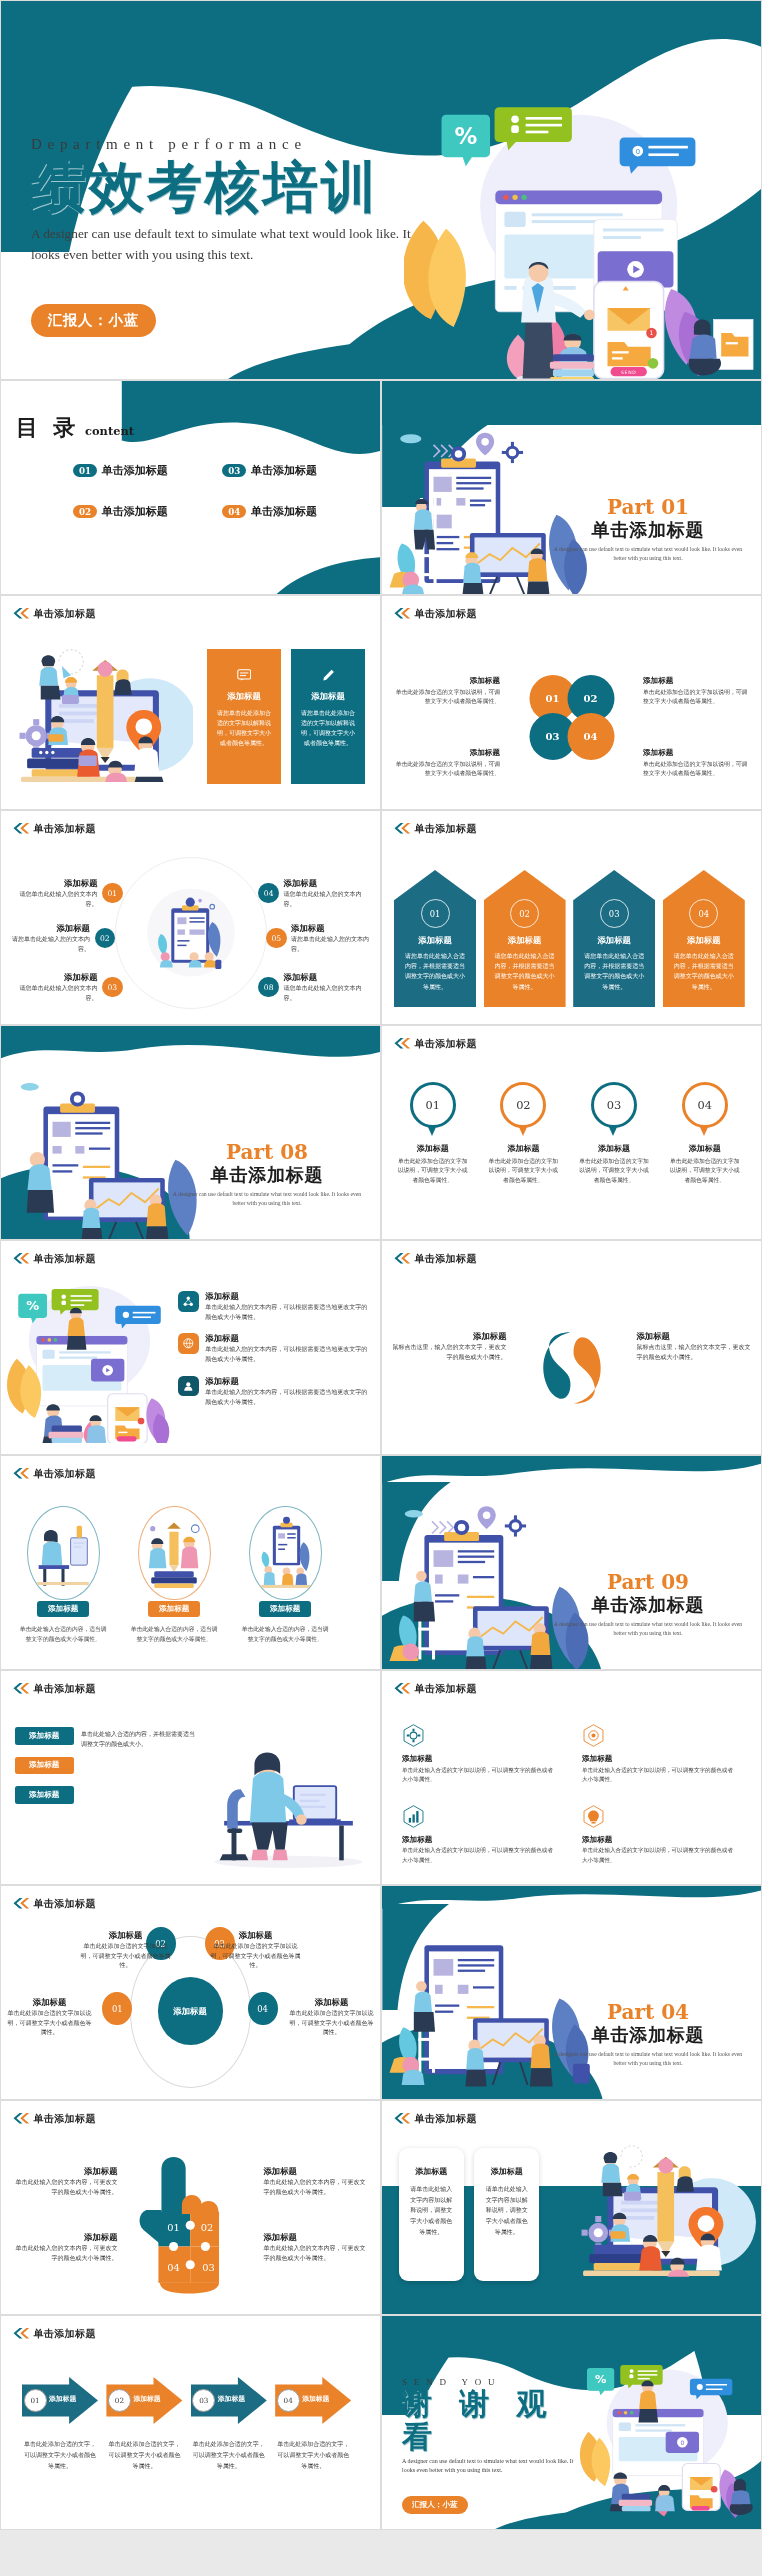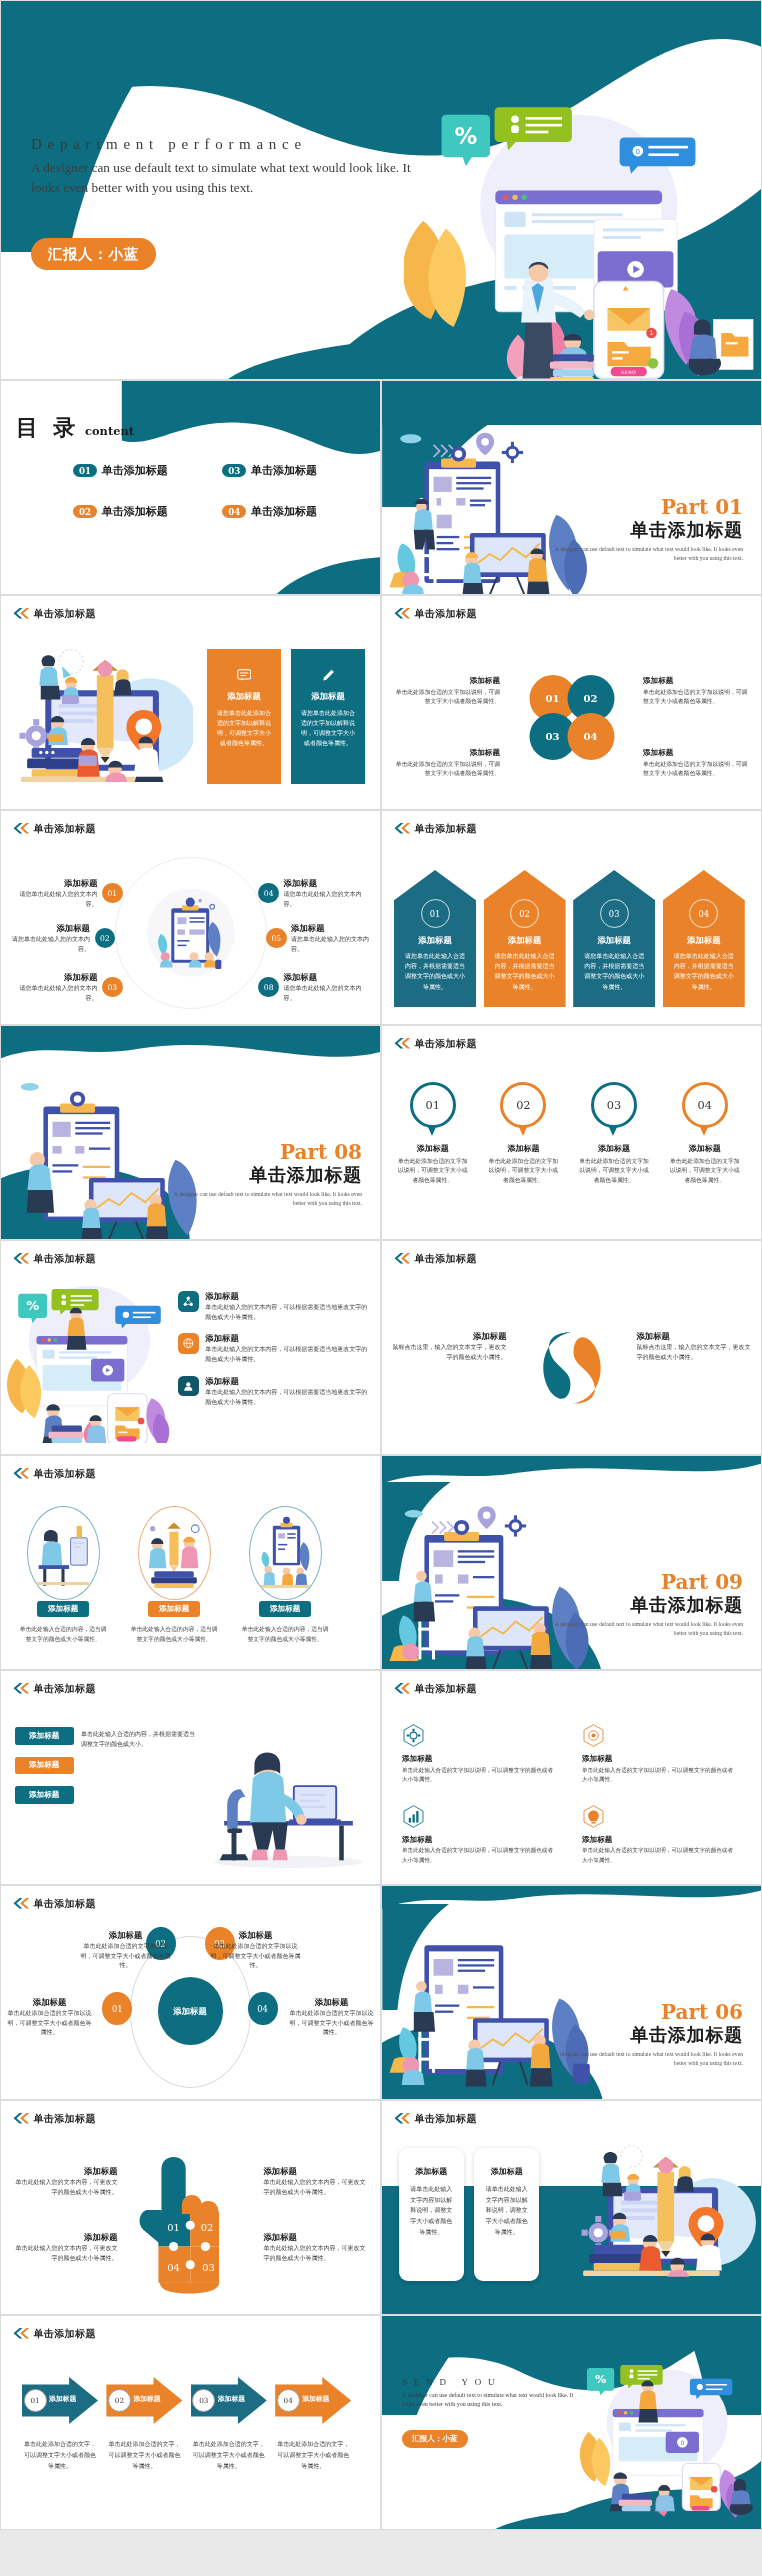--- a/index.html
+++ b/index.html
@@ -75,21 +75,21 @@
     color:#fff; font-size:8.7px; font-weight:bold; padding:1.9px 6px;
     border-radius:6.8px; font-family:"DejaVu Serif",serif;
   }
   .toc-num.t{ background:#0d6e82; }
   .toc-num.o{ background:#e98228; }
   .toc-lbl{ font-size:11px; font-weight:bold; color:#1d1d1d; font-family:"DejaVu Serif",serif; }
 
   
   .part-top{ position:absolute; left:0; top:0; width:100%; height:44px; background:#0d6e82; }
   .part-blob{ position:absolute; left:0; top:39px; width:144px; height:87px; }
-  .part-text{ position:absolute; right:18px; top:114px; width:190px; text-align:right; z-index:6; }
+  .part-text{ position:absolute; right:18px; top:114px; width:190px; text-align:center; z-index:6; }
   .part-text .pn{ font-size:20px; font-weight:bold; color:#e98228; font-family:"DejaVu Serif",serif; }
   .part-text .pt{ font-size:18px; font-weight:bold; color:#1d1d1d; letter-spacing:0.8px; font-family:"DejaVu Serif",serif; margin-top:-0.8px;}
   .part-text .pd{ font-size:5.7px; color:#555; line-height:1.55; margin-top:3px; font-family:"Liberation Serif",serif; }
   .part-illus{ position:absolute; left:6px; top:44px; width:220px; height:171px; }
 
   
   .h3{ font-size:8.4px; font-weight:bold; color:#1d1d1d; font-family:"DejaVu Serif",serif; }
   .body{ font-size:6px; color:#3c3c3c; line-height:1.62; font-family:"DejaVu Serif",serif; }
 
   
@@ -338,20 +338,21 @@
       <rect x="192" y="376" width="58" height="4" rx="2" fill="#f6d568"></rect>
 
       <circle cx="392" cy="312" r="10" fill="#f6c9a8"></circle>
       <path d="M382,310 c0,-13 22,-13 22,0 l0,12 -22,-2 z" fill="#2a3a52"></path>
       <path d="M380,326 c6,-8 24,-8 30,0 l2,26 h-36 z" fill="#5d7fc4"></path>
       <path d="M376,352 h40 c6,10 -4,22 -22,22 c-14,0 -22,-10 -18,-22 z" fill="#2a3a52"></path>
     </svg>
 
     <div class="title-block">
       <div class="eyebrow">Department performance</div>
+      <div class="maintitle">绩效考核培训</div>
       <div class="subtext">A designer can use default text to simulate what text would look like. It looks even better with you using this text.</div>
       <div class="pill">汇报人：小蓝</div>
     </div>
   </div>
 
   <div class="slide half">
     <svg class="toc-wave" viewBox="0 0 502 130" preserveAspectRatio="none">
       <path d="M160,0 H502 V92 C440,110 400,60 320,55 C240,50 200,90 160,78 Z" fill="#0d6e82"></path>
       <path d="M330,0 H502 V40 C440,30 380,12 330,0 Z" fill="#0d6e82"></path>
     </svg>
@@ -1319,21 +1320,21 @@
       <path d="M189,182 h26 l2,24 h-30 z" fill="#2a3a52"></path>
       <path d="M226,90 c28,10 38,64 16,102 c-26,-28 -34,-72 -16,-102 z" fill="#5d7fc4"></path>
       <path d="M246,124 c24,16 24,58 2,76 c-18,-22 -18,-56 -2,-76 z" fill="#4c6cb5"></path>
       <path d="M20,128 c18,4 24,34 10,52 c-16,-14 -20,-38 -10,-52 z" fill="#63c8e0"></path>
       <path d="M8,170 c14,-8 30,2 32,18 h-38 z" fill="#f5b84c"></path>
       <circle cx="30" cy="178" r="11" fill="#ef96b3"></circle>
       <path d="M20,190 c4,-8 22,-8 26,0 l2,14 h-30 z" fill="#7ec9e8"></path>
       <rect x="244" y="176" width="22" height="26" rx="3" fill="#3f51a8"></rect>
     </svg>
     <div class="part-text">
-      <div class="pn">Part 06</div>
+      <div class="pn">Part 04</div>
       <div class="pt">单击添加标题</div>
       <div class="pd">A designer can use default text to simulate what text would look like. It looks even better with you using this text.</div>
     </div>
   </div>
 
   <div class="slide half">
     <div class="shead">
       <svg class="chev" width="18" height="10.6" viewBox="0 0 24 14">
         <path d="M10,0 L2,7 L10,14 L14,14 L6,7 L14,0 Z" fill="#0d6e82"></path>
           <path d="M19,0 L11,7 L19,14 L23,14 L15,7 L23,0 Z" fill="#e98228"></path>
@@ -1566,19 +1567,20 @@
       <circle cx="116" cy="176" r="7" fill="#f6c9a8"></circle>
       <path d="M108,174 c0,-10 16,-10 16,0 z" fill="#2a3a52"></path>
       <path d="M106,184 c4,-6 20,-6 22,0 l2,17 h-26 z" fill="#8bc2e8"></path>
       <circle cx="216" cy="168" r="7" fill="#f6c9a8"></circle>
       <path d="M208,166 c0,-10 16,-10 16,0 l0,10 -16,-2 z" fill="#2a3a52"></path>
       <path d="M206,178 c4,-6 19,-6 22,0 l2,14 h-26 z" fill="#5d7fc4"></path>
       <path d="M204,192 h28 c4,8 -4,14 -16,14 c-12,0 -16,-6 -12,-14 z" fill="#2a3a52"></path>
     </svg>
     <div class="ty-block">
       <div class="ty-eyebrow">SEND YOU</div>
+      <div class="ty-main">谢 谢 观 看</div>
       <div class="ty-sub">A designer can use default text to simulate what text would look like. It looks even better with you using this text.</div>
       <div class="ty-pill">汇报人：小蓝</div>
     </div>
   </div>
 
 </div>
 
 
 </body></html>

